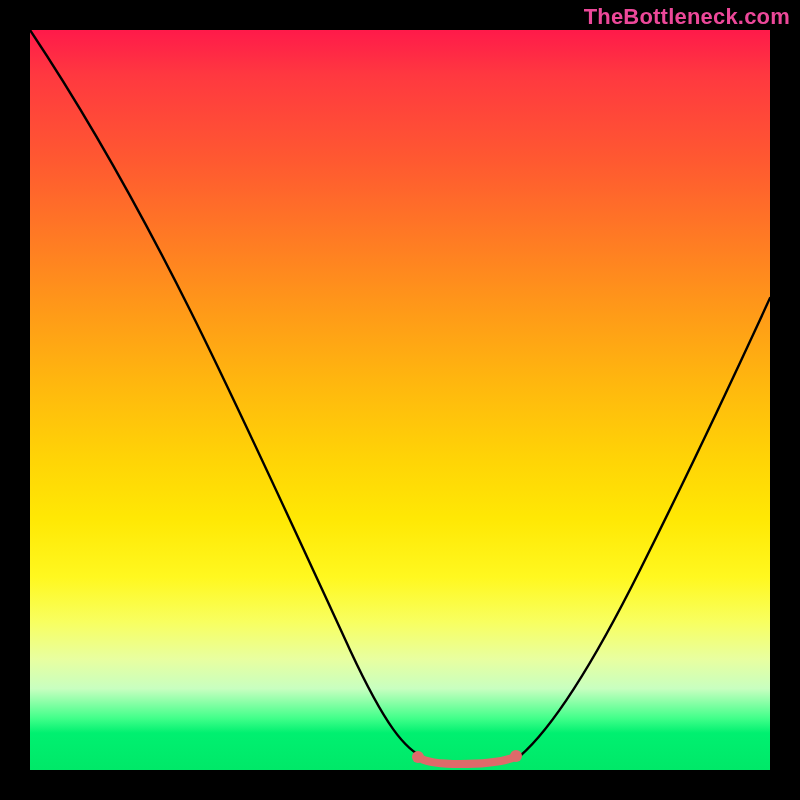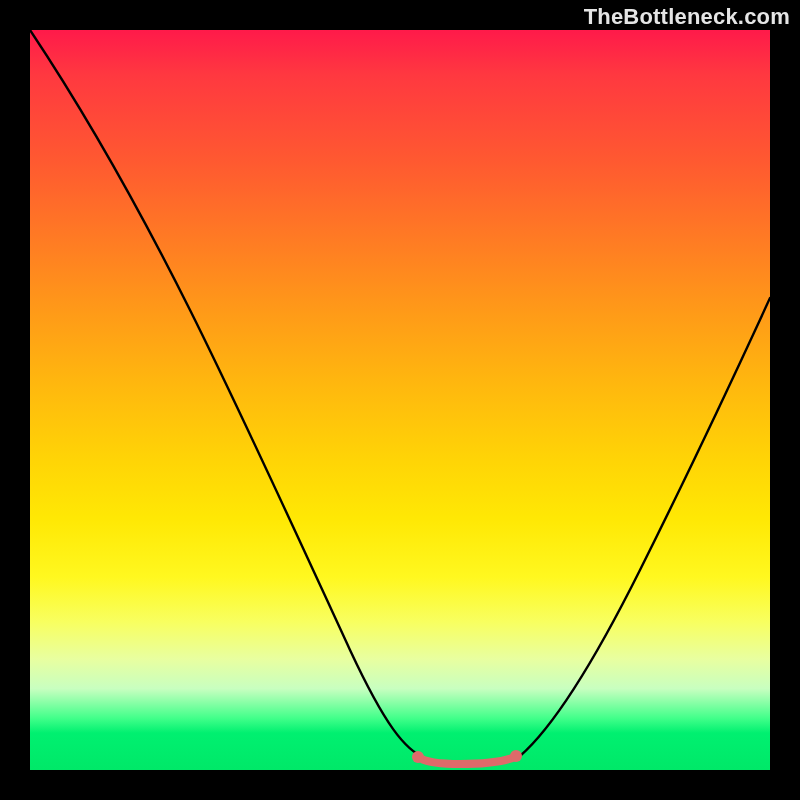--- a/index.html
+++ b/index.html
@@ -52,21 +52,21 @@
     position: absolute;
     inset: 0;
   }
   .watermark {
     position: absolute;
     top: 4px;
     right: 10px;
     font-family: Arial, Helvetica, sans-serif;
     font-size: 22px;
     font-weight: 600;
-    color: #e5e5e5;
+    color: #ec4899;
     letter-spacing: 0.2px;
   }
 </style>
 </head>
 <body>
 
 <div class="frame">
   <div class="watermark">TheBottleneck.com</div>
   <div class="plot">
     <div class="gradient"></div>

